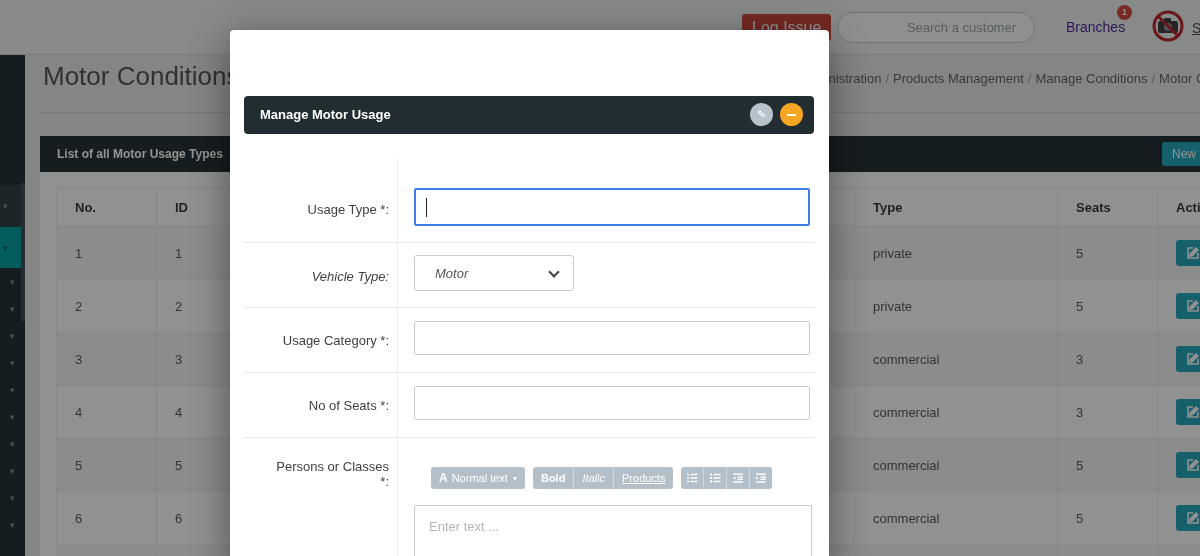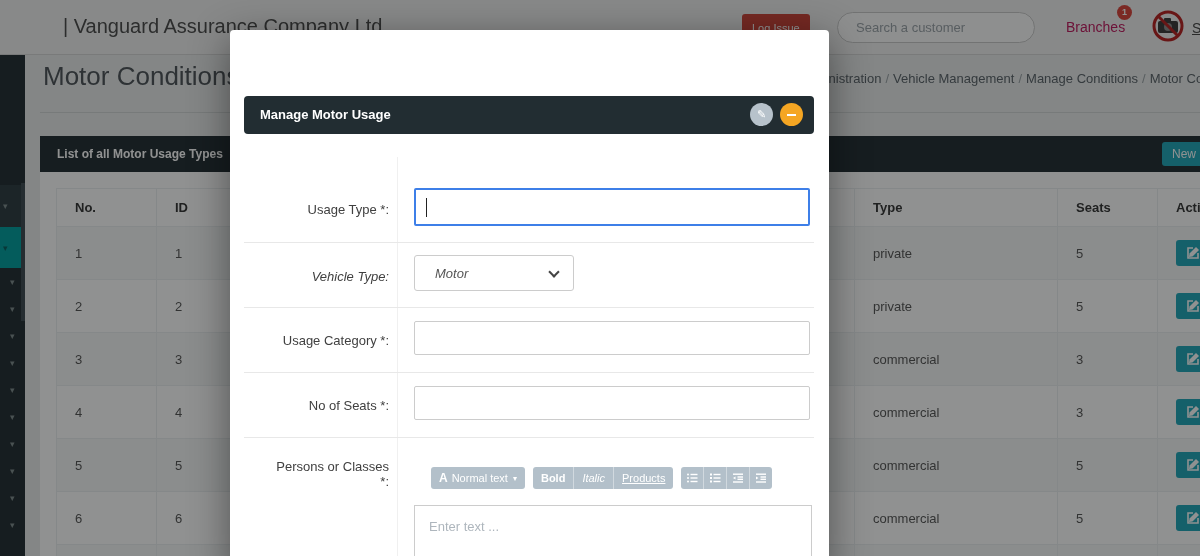--- a/index.html
+++ b/index.html
@@ -7,28 +7,28 @@
   body {
     position: relative; overflow: hidden;
     font-family: "Liberation Sans", sans-serif;
     background: #e9ebeb;
   }
   
   .navbar { position:absolute; left:0; top:0; width:1200px; height:55px;
             background:#f1f1f1; border-bottom:1px solid #d5d5d5; z-index:1; }
   .brand { position:absolute; left:63px; top:15px; font-size:20px; color:#4a4a4a; white-space:nowrap; }
   .log-issue-btn { position:absolute; left:742px; top:14px; height:27px; padding:0 10px;
-            background:#ce4237; color:#fff; font-size:11px; border:none; border-radius:3px;
+            background:#ce4237; color:#fff; font-size:16px; border:none; border-radius:3px;
             font-family:inherit; cursor:pointer; }
   .search-pill { position:absolute; left:837px; top:12px; width:198px; height:31px;
             border:1px solid #c9c9c9; border-radius:16px; background:#fbfbfb; }
   .search-pill input { width:100%; height:100%; border:none; background:transparent; outline:none;
-            padding:0 18px; font-size:13px; color:#666; font-family:inherit; }
+            padding:0 18px; font-size:13px; color:#666; font-family:inherit;text-align:right; }
   .search-pill input::placeholder { color:#9aa2a8; }
-  .branches-label { position:absolute; left:1066px; top:19px; font-size:14px; color:#be185d;text-align:right; }
+  .branches-label { position:absolute; left:1066px; top:19px; font-size:14px; color:#4c1d95;text-align:right; }
   .branches-badge { position:absolute; left:1117px; top:5px; min-width:15px; height:15px; border-radius:8px;
             background:#d9433a; color:#fff; font-size:9px; font-weight:bold; text-align:center; line-height:15px; }
   .avatar-broken { position:absolute; left:1150px; top:8px; width:36px; height:36px; }
   .user-link { position:absolute; left:1192px; top:20px; font-size:14px; color:#444; text-decoration:underline; }
   
   .sidebar { position:absolute; left:0; top:55px; width:25px; bottom:0; background:#222d32; z-index:1; }
   .sb-item { position:relative; }
   .sb-item.section { margin-top:130px; height:42px; background:#2c3b41; }
   .sb-item.active { height:41px; background:#009e9e; }
   .sb-item.leaf { height:27px; }
@@ -100,21 +100,20 @@
   .tb-btn.iconbtn { padding:0 5px; }
   .editor-box { position:absolute; left:170px; top:67px; width:398px; height:110px; border:1px solid #ccc; background:#fff; }
   .editor-placeholder { position:absolute; left:14px; top:13px; font-size:13px; color:#aeb6bd; }
 </style>
 </head>
 <body>
 
 <div>
 
   <header class="navbar">
-    <span class="brand">| Vanguard Assurance Company Ltd</span>
     <button class="log-issue-btn">Log Issue</button>
     <div class="search-pill">
       <input type="text" placeholder="Search a customer" style="">
     </div>
     <span class="branches-label">Branches</span>
     <span class="branches-badge">1</span>
     <svg class="avatar-broken" viewBox="0 0 36 36">
       <rect x="8" y="13" width="20" height="12" rx="2" fill="#3a3a3a"></rect>
       <rect x="14" y="10" width="7" height="4" rx="1" fill="#3a3a3a"></rect>
       <circle cx="18" cy="19" r="4" fill="#8a8a8a"></circle>
@@ -161,21 +160,21 @@
         </div>
         <div class="sb-item leaf">
           <span class="sb-caret">▾</span>
         </div>
       </div>
     <div class="sb-scrollbar"></div>
   </aside>
 
   <main class="content">
     <h1 class="page-title">Motor Conditions</h1>
-    <nav class="breadcrumb" id="breadcrumb"><span>Administration</span><span class="sep">/</span><span>Vehicle Management</span><span class="sep">/</span><span>Manage Conditions</span><span class="sep">/</span><span>Motor Conditions</span></nav>
+    <nav class="breadcrumb" id="breadcrumb"><span>Administration</span><span class="sep">/</span><span>Products Management</span><span class="sep">/</span><span>Manage Conditions</span><span class="sep">/</span><span>Motor Conditions</span></nav>
     <div class="title-hr"></div>
 
     <section class="panel">
       <div class="panel-header">
         <span class="panel-title">List of all Motor Usage Types</span>
         <button class="new-usage-btn">New Usage Type</button>
       </div>
       <div class="panel-body">
         <table>
           <colgroup>

